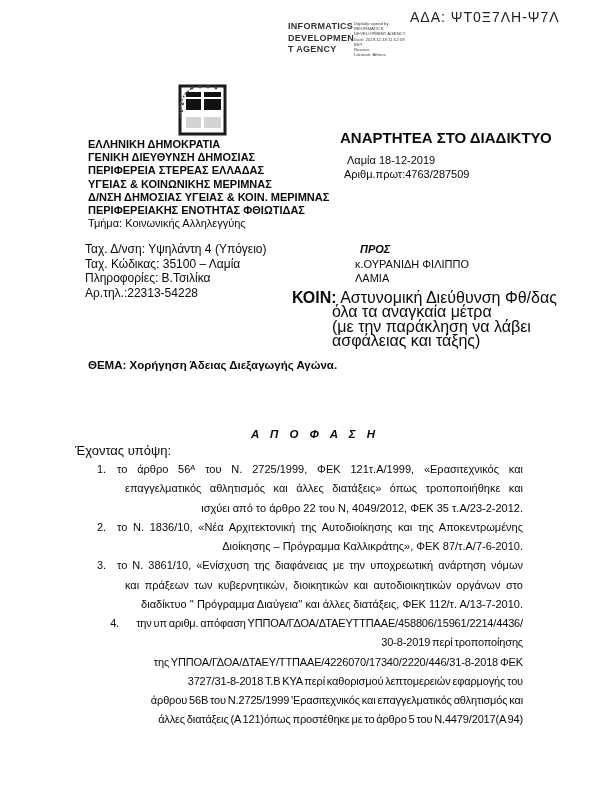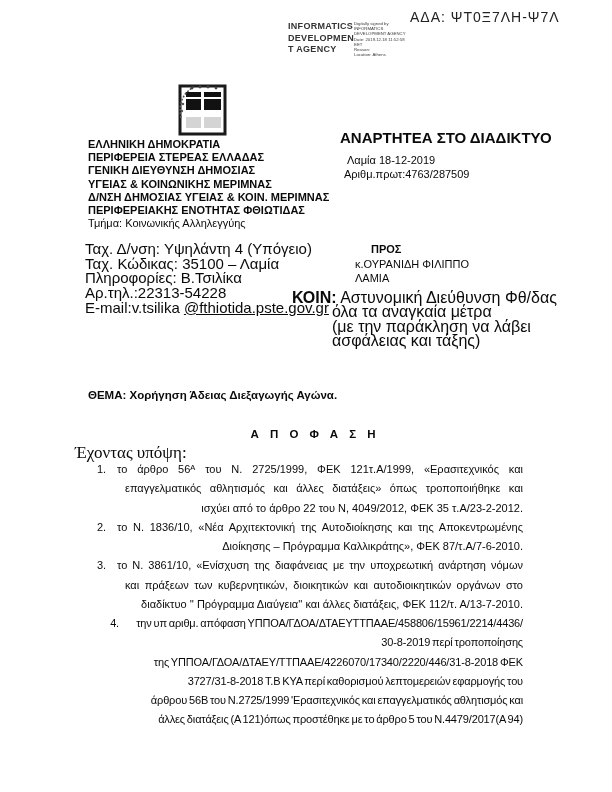--- a/index.html
+++ b/index.html
@@ -19,36 +19,36 @@
   #emblem{left:178px;top:84px;width:52px;height:53px;}
   
   #anartitea{left:340px;top:129px;font-weight:bold;font-size:15px;white-space:nowrap;}
   
   #letterhead{left:88px;top:138px;font-size:11px;line-height:13.2px;white-space:nowrap;}
   #letterhead .hline{font-weight:bold;}
   
   #date-block{left:344px;top:154px;font-size:11px;line-height:13.8px;white-space:nowrap;}
   #date-block .place{padding-left:3px;}
   
-  #contact{left:85px;top:242px;font-size:15px;line-height:14.7px;white-space:nowrap;}
+  #contact{left:85px;top:242px;font-size:12px;line-height:14.7px;white-space:nowrap;}
   #contact a{color:#0a0a0a;text-decoration:underline;}
   
   #recipient{left:345px;top:242px;font-size:11px;line-height:14.5px;white-space:nowrap;}
-  #recipient .heading{font-weight:bold;margin-left:26px;}
+  #recipient .heading{font-weight:bold;margin-left:15px;font-style:italic;}
   #recipient .rline{margin-left:10px;}
   
   #cc{left:292px;top:291px;font-size:16px;line-height:14.4px;white-space:nowrap;}
   #cc .label{font-weight:bold;}
   #cc .extra{margin-left:40px;}
   
-  #subject{left:88px;top:389px;font-size:11.5px;font-weight:bold;white-space:nowrap;}
+  #subject{left:88px;top:359px;font-size:11.5px;font-weight:bold;white-space:nowrap;}
   
   #decision-heading{left:0;right:0;top:428px;text-align:center;padding-left:18px;
-    font-weight:bold;font-size:11.5px;letter-spacing:4px;}
-  #preamble{left:75px;top:443px;font-size:17px;font-family:Liberation Serif, serif;}
+    font-weight:bold;font-size:11.5px;letter-spacing:4px;font-style:italic;}
+  #preamble{left:75px;top:443px;font-size:13px;}
   #list{left:97px;top:460px;width:426px;font-size:11px;line-height:19.25px;}
   .item{position:relative;padding-left:28px;}
   .item .num{position:absolute;left:0;top:0;width:22px;}
   .item .line{min-height:19.25px;text-align:right;}
   .item .line.first{margin-left:-8px;}
   .item .line.j{text-align:justify;text-align-last:justify;}
   .item.tight .line{word-spacing:-1px;letter-spacing:-0.15px;white-space:nowrap;}
 </style>
 </head>
 <body>
@@ -87,42 +87,41 @@
   <circle cx="38" cy="4" r="1.4" fill="#444"></circle>
   <circle cx="5" cy="20" r="1.2" fill="#555"></circle>
   <circle cx="4" cy="27" r="1.2" fill="#555"></circle>
 </svg>
 
 <div class="abs" id="anartitea">ΑΝΑΡΤΗΤΕΑ ΣΤΟ ΔΙΑΔΙΚΤΥΟ</div>
 
 <div class="abs" id="letterhead">
   <div>
       <div class="hline">ΕΛΛΗΝΙΚΗ ΔΗΜΟΚΡΑΤΙΑ</div>
+      <div class="hline">ΓΕΝΙΚΗ ΔΙΕΥΘΥΝΣΗ ΔΗΜΟΣΙΑΣ</div>
       <div class="hline">ΠΕΡΙΦΕΡΕΙΑ ΣΤΕΡΕΑΣ ΕΛΛΑΔΑΣ</div>
-      <div class="hline">ΓΕΝΙΚΗ ΔΙΕΥΘΥΝΣΗ ΔΗΜΟΣΙΑΣ</div>
       <div class="hline">ΥΓΕΙΑΣ &amp; ΚΟΙΝΩΝΙΚΗΣ ΜΕΡΙΜΝΑΣ</div>
       <div class="hline">Δ/ΝΣΗ ΔΗΜΟΣΙΑΣ ΥΓΕΙΑΣ &amp; ΚΟΙΝ. ΜΕΡΙΜΝΑΣ</div>
       <div class="hline">ΠΕΡΙΦΕΡΕΙΑΚΗΣ ΕΝΟΤΗΤΑΣ ΦΘΙΩΤΙΔΑΣ</div>
     </div>
   <div class="dept">Τμήμα: Κοινωνικής Αλληλεγγύης</div>
 </div>
 
 <div class="abs" id="date-block">
   <div class="place">Λαμία 18-12-2019</div>
   <div class="proto">Αριθμ.πρωτ:4763/287509</div>
 </div>
 
 <div class="abs" id="contact">
   <div>
       <div class="cline">Ταχ. Δ/νση: Υψηλάντη 4 (Υπόγειο)</div>
       <div class="cline">Ταχ. Κώδικας: 35100 – Λαμία</div>
       <div class="cline">Πληροφορίες: Β.Τσιλίκα</div>
       <div class="cline">Αρ.τηλ.:22313-54228</div>
     </div>
-  <div class="cline"><span>E-mail:v.tsilika </span><a href="#">@fthiotida.pste.gov.gr</a></div>
 </div>
 
 <div class="abs" id="recipient">
   <div class="heading">ΠΡΟΣ</div>
   <div>
       <div class="rline">κ.ΟΥΡΑΝΙΔΗ ΦΙΛΙΠΠΟ</div>
       <div class="rline">ΛΑΜΙΑ</div>
     </div>
 </div>
 

